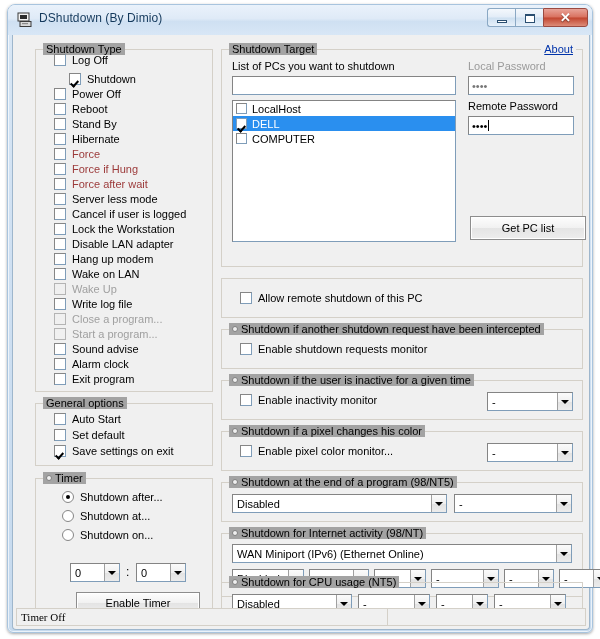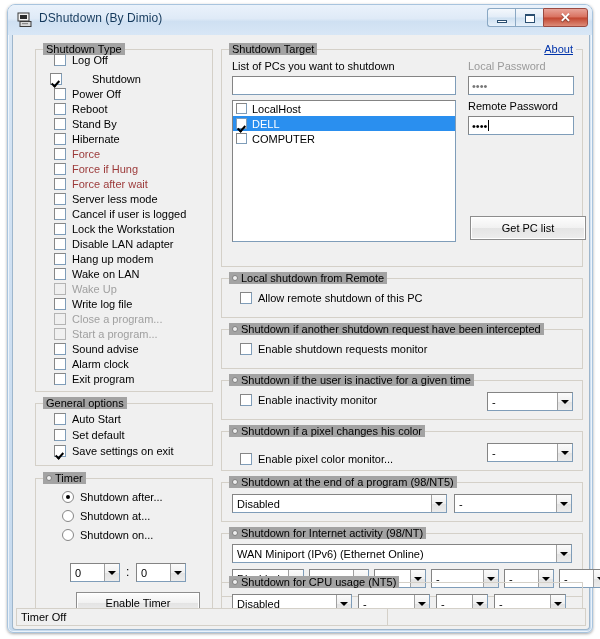--- a/index.html
+++ b/index.html
@@ -198,21 +198,21 @@
 
   <div class="client">
 
     <div class="gb" style="left:22px; top:14px; width:178px; height:343px;">
       <div class="gl">Shutdown Type</div>
       <div id="stype-rows">
           <div class="row" style="left: 18px; top: 4px; justify-content: flex-end;">
             <span class="cb"></span>
             <span>Log Off</span>
           </div>
-          <div class="row" style="left: 14px; top: 23px; gap: 24px;">
+          <div class="row" style="left: 33px; top: 23px;">
             <span class="cb checked"></span>
             <span>Shutdown</span>
           </div>
           <div class="row" style="left: 18px; top: 38px;">
             <span class="cb"></span>
             <span>Power Off</span>
           </div>
           <div class="row" style="left: 18px; top: 53px;">
             <span class="cb"></span>
             <span>Reboot</span>
@@ -373,23 +373,20 @@
       <div class="label-s" style="left:246px; top:50px;">Remote Password</div>
       <div class="tin" style="left:246px; top:66px; width:106px; height:19px;">
         <span>••••</span>
           <span style="display:inline-block;width:1px;height:11px;background:#000;margin-left:1px;"></span>
       </div>
 
       <div class="btn" style="left:236px; top:166px; width:116px; height:24px;">Get PC list</div>
     </div>
 
     <div class="gb" style="left:208px; top:243px; width:362px; height:40px;">
-      <div class="gl">
-        <span class="dot"></span><span>Local shutdown from Remote</span>
-      </div>
       <div class="row" style="left:18px; top:13px;">
         <span class="cb"></span>
         <span>Allow remote shutdown of this PC</span>
       </div>
     </div>
 
     <div class="gb" style="left:208px; top:294px; width:362px; height:40px;">
       <div class="gl">
         <span class="dot"></span><span>Shutdown if another shutdown request have been intercepted</span>
       </div>
@@ -410,21 +407,21 @@
       <div class="cmb" style="left:265px; top:11px; width:86px; height:19px;">
         <span class="txt">-</span>
         <span class="arw"></span>
       </div>
     </div>
 
     <div class="gb" style="left:208px; top:396px; width:362px; height:40px;">
       <div class="gl">
         <span class="dot"></span><span>Shutdown if a pixel changes his color</span>
       </div>
-      <div class="row" style="left:18px; top:13px;margin-top:8px;">
+      <div class="row" style="left:18px; top:13px;">
         <span class="cb"></span>
         <span>Enable pixel color monitor...</span>
       </div>
       <div class="cmb" style="left:265px; top:11px; width:86px; height:19px;">
         <span class="txt">-</span>
         <span class="arw"></span>
       </div>
     </div>
 
     <div class="gb" style="left:208px; top:447px; width:362px; height:40px;">
@@ -495,18 +492,18 @@
             <span class="arw"></span>
           </div>
           <div class="cmb" style="left: 272px; top: 11px; width: 72px; height: 19px;">
             <span class="txt">-</span>
             <span class="arw"></span>
           </div>
         </div>
     </div>
 
     <div class="sbar">
-      <div class="pane" style="width:372px;">Timer Off</div>
+      <div class="pane" style="width:372px;font-family:Liberation Serif, serif;">Timer Off</div>
       <div class="pane" style="flex:1; border-left:none;"></div>
     </div>
 
   </div>
 </div>
 
 </body></html>

